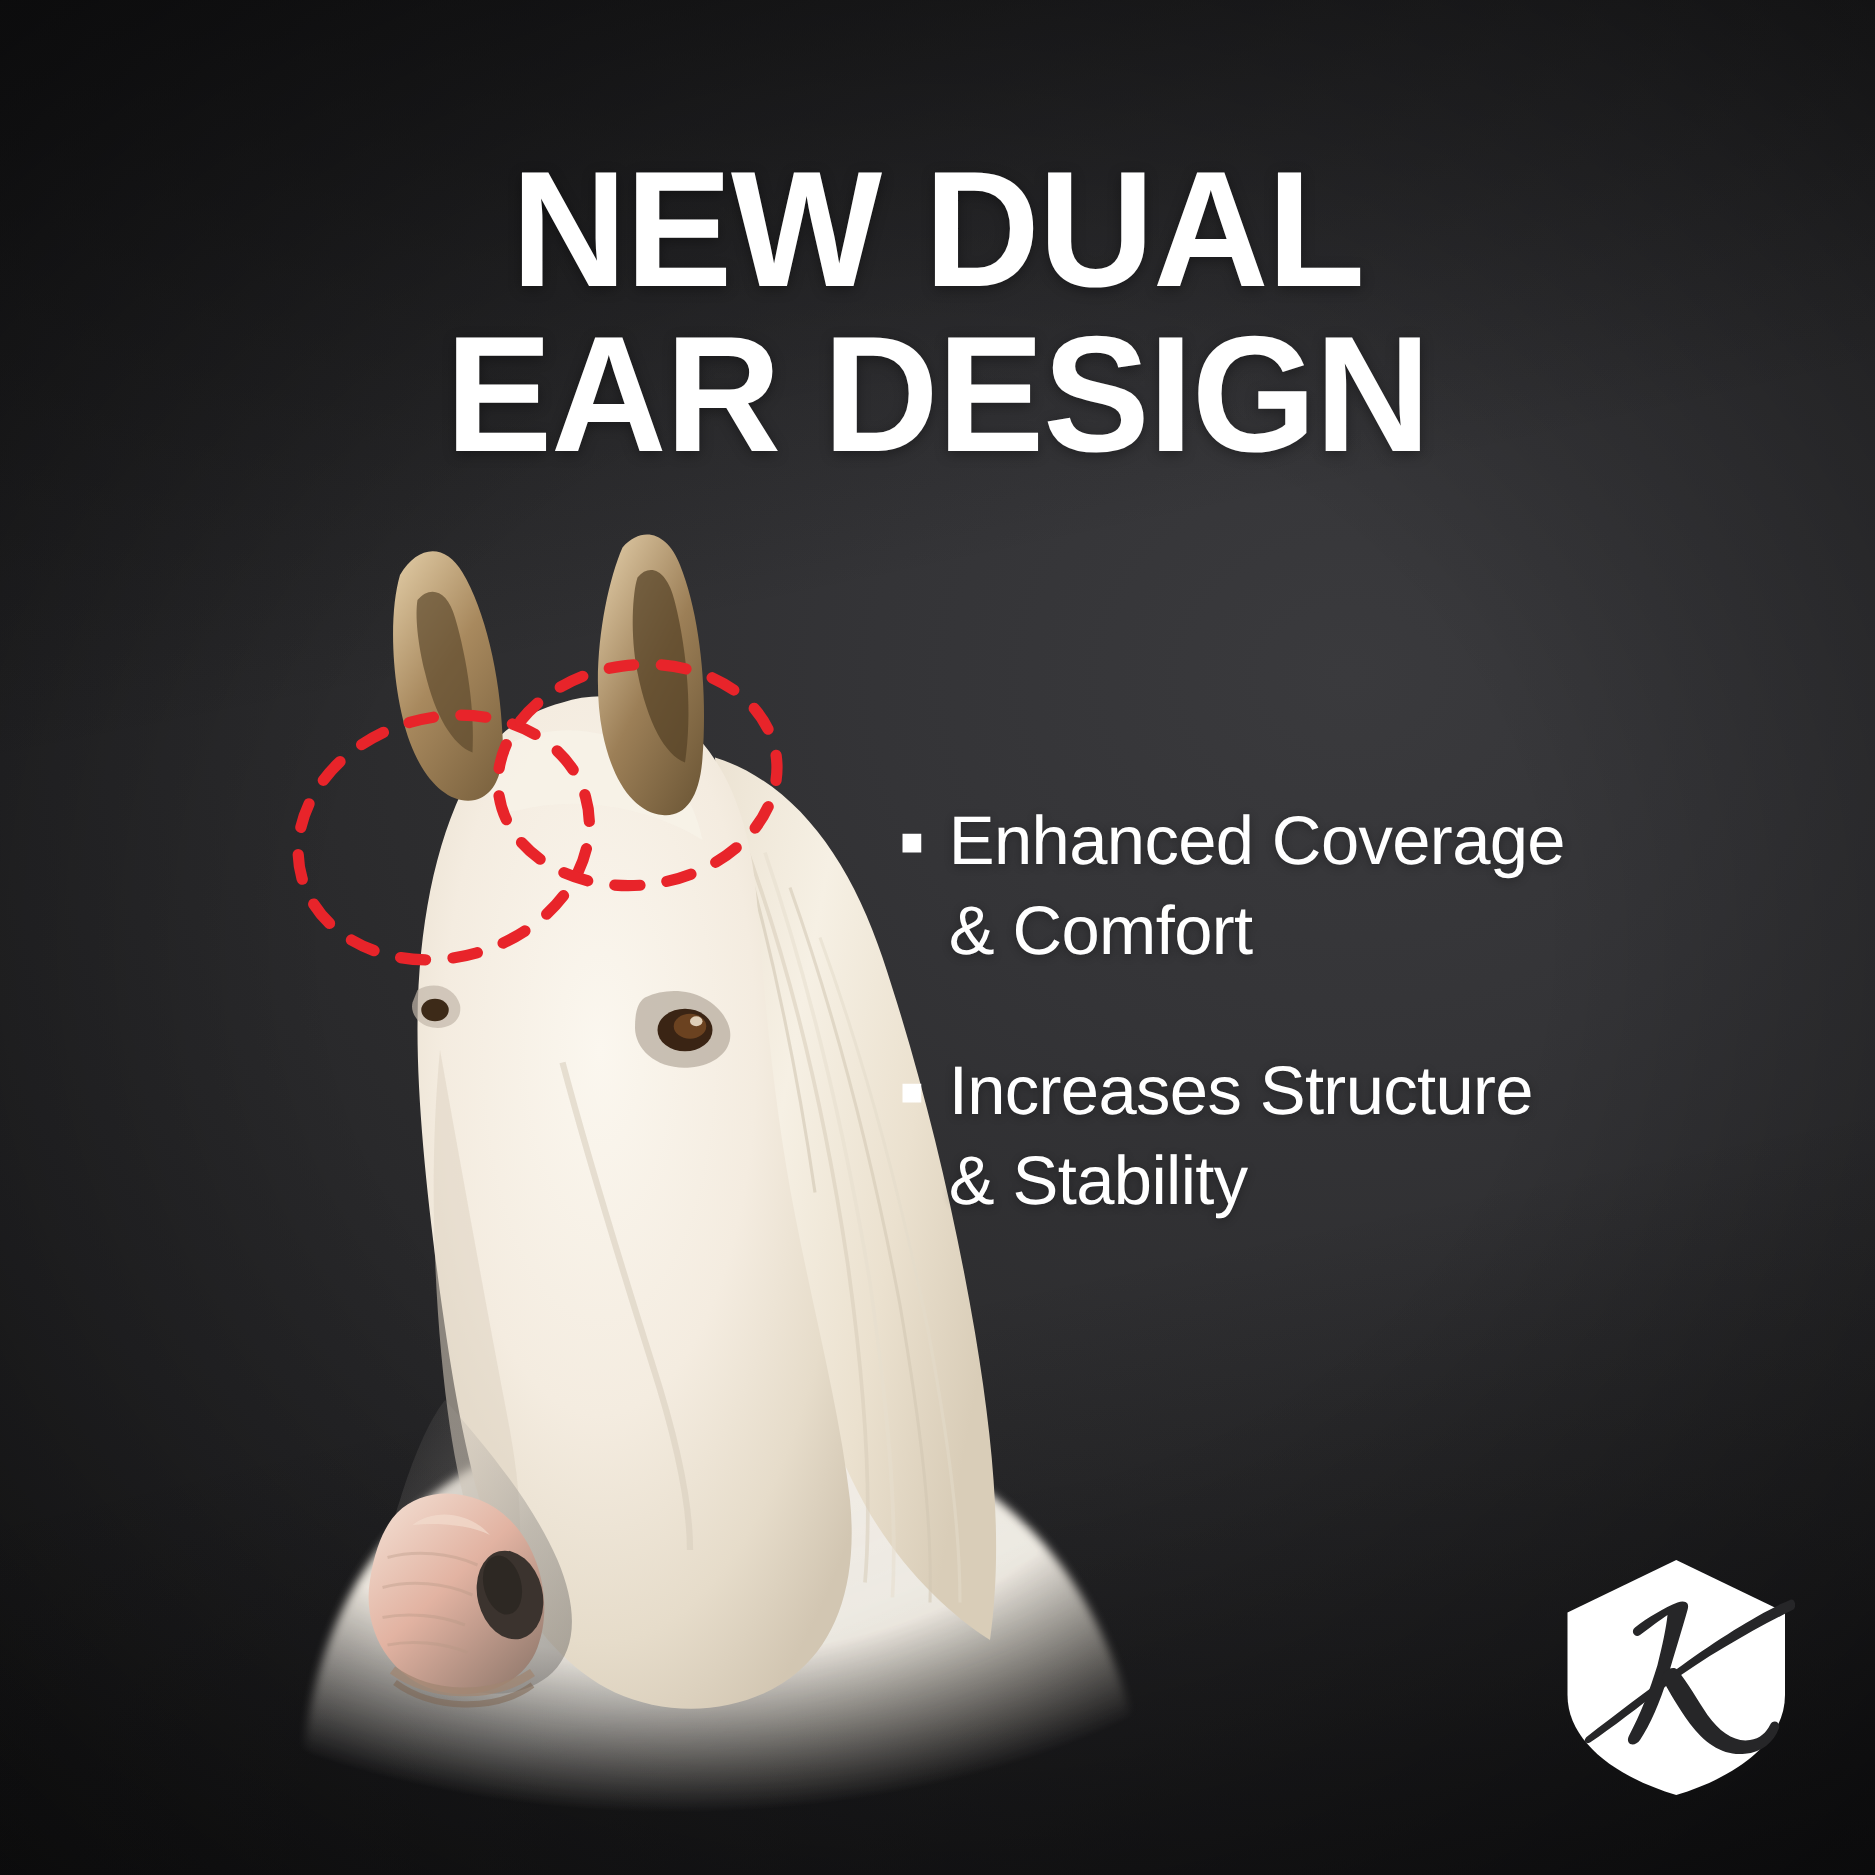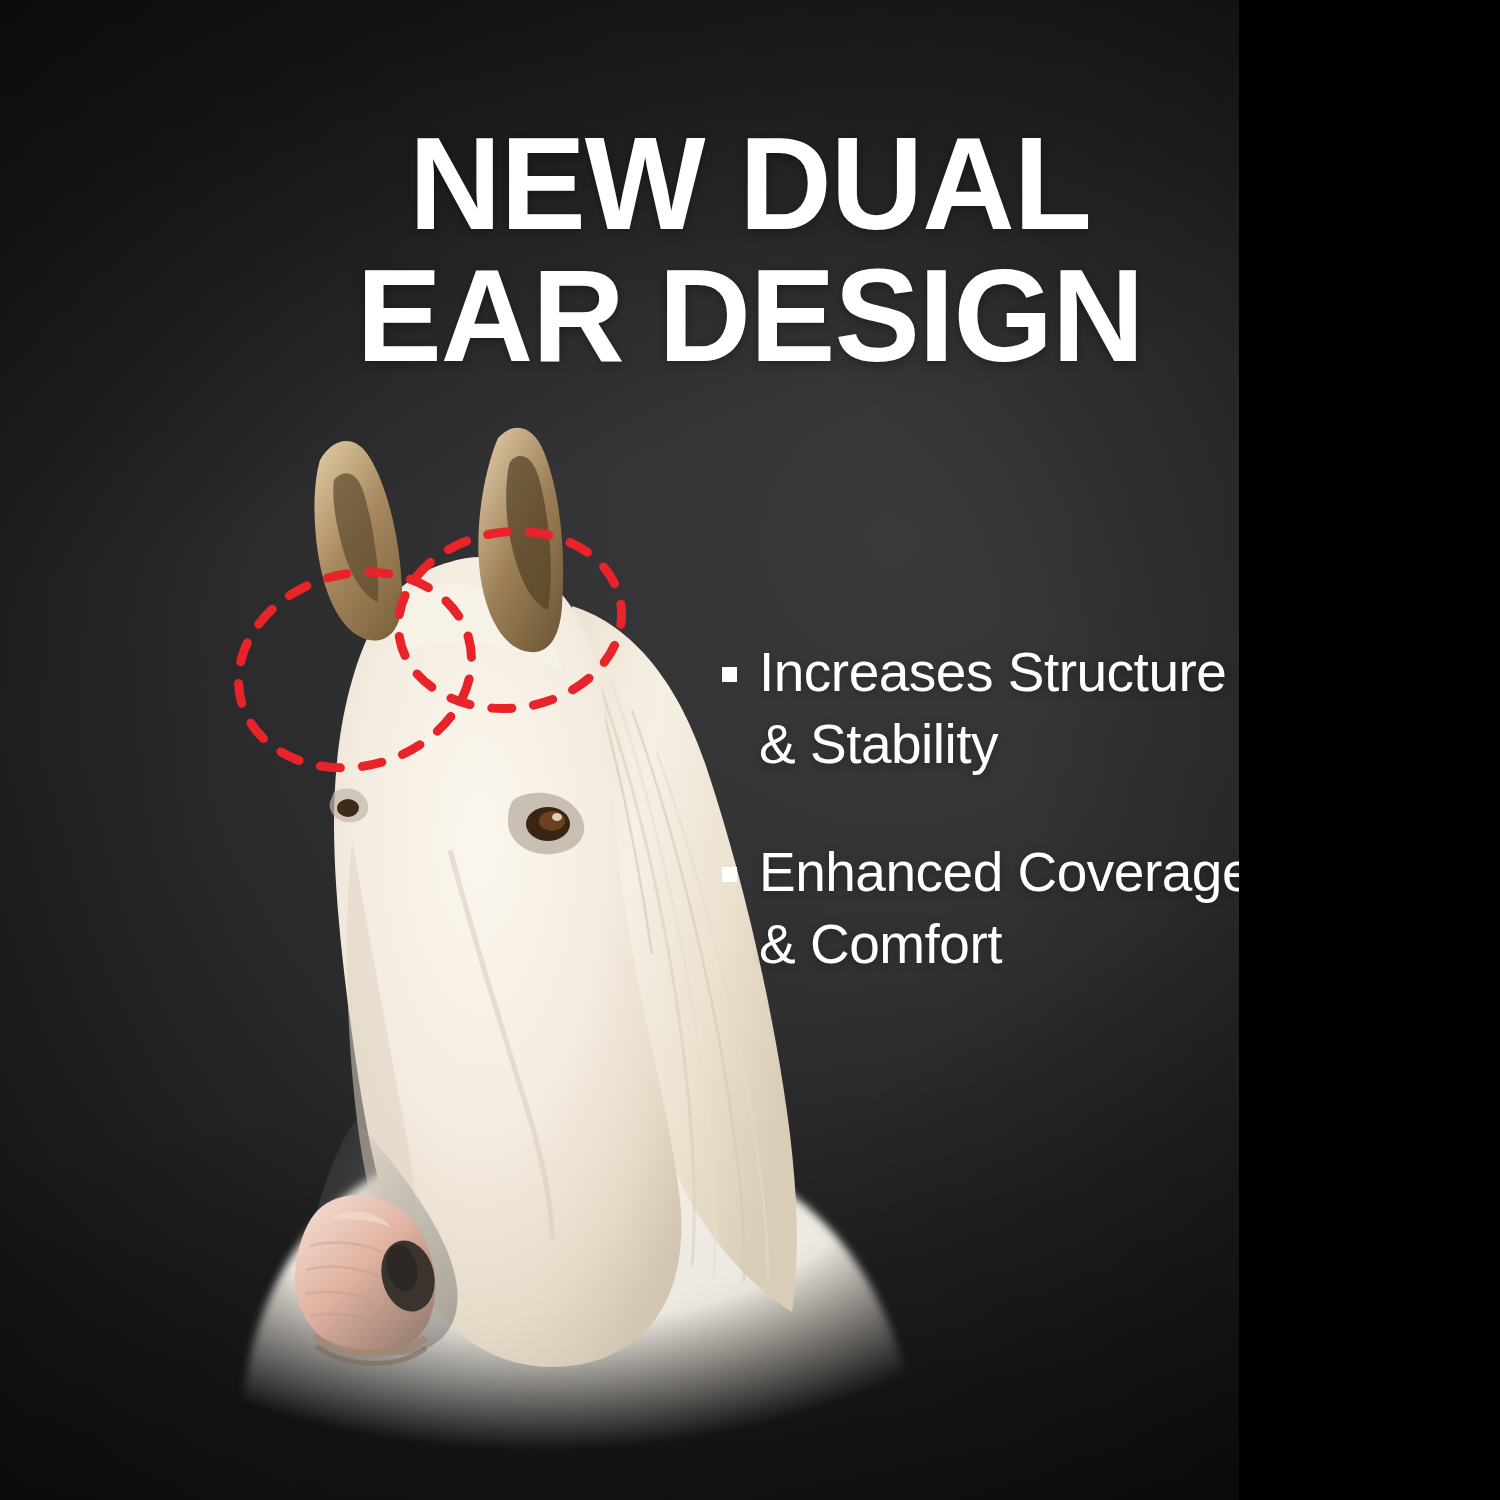--- a/index.html
+++ b/index.html
@@ -2,21 +2,21 @@
 <html><head>
 <meta charset="utf-8">
 <style>
   html, body {
     margin: 0;
     padding: 0;
     background: #000;
   }
   #stage {
     position: relative;
-    width: 1239px;
+    width: 1500px;
     height: 1500px;
     overflow: hidden;
     font-family: "Liberation Sans", sans-serif;
     background: #1a1a1a;
   }
 
   
   .bg-base {
     position: absolute;
     inset: 0;
@@ -289,30 +289,30 @@
         <ellipse cx="390" cy="200" rx="112" ry="88" transform="rotate(-8 390 200)"></ellipse>
       </g>
     </svg>
   </div>
 
   <div class="bullets">
 
     <div class="bullet-item">
       <span class="bullet-mark"></span>
       <span class="bullet-text">
-        <span>Increases Structure</span><br>
-        <span>&amp; Stability</span>
+        <span>Enhanced Coverage</span><br>
+        <span>&amp; Comfort</span>
       </span>
     </div>
 
     <div class="bullet-item">
       <span class="bullet-mark"></span>
       <span class="bullet-text">
-        <span>Enhanced Coverage</span><br>
-        <span>&amp; Comfort</span>
+        <span>Increases Structure</span><br>
+        <span>&amp; Stability</span>
       </span>
     </div>
 
   </div>
 
   <div class="logo">
     <svg viewBox="0 0 190 196">
       <path d="M95 4 L182 46 L182 112 C182 150, 142 178, 95 192
                C48 178, 8 150, 8 112 L8 46 Z" fill="#ffffff"></path>
       <g fill="#262628">

